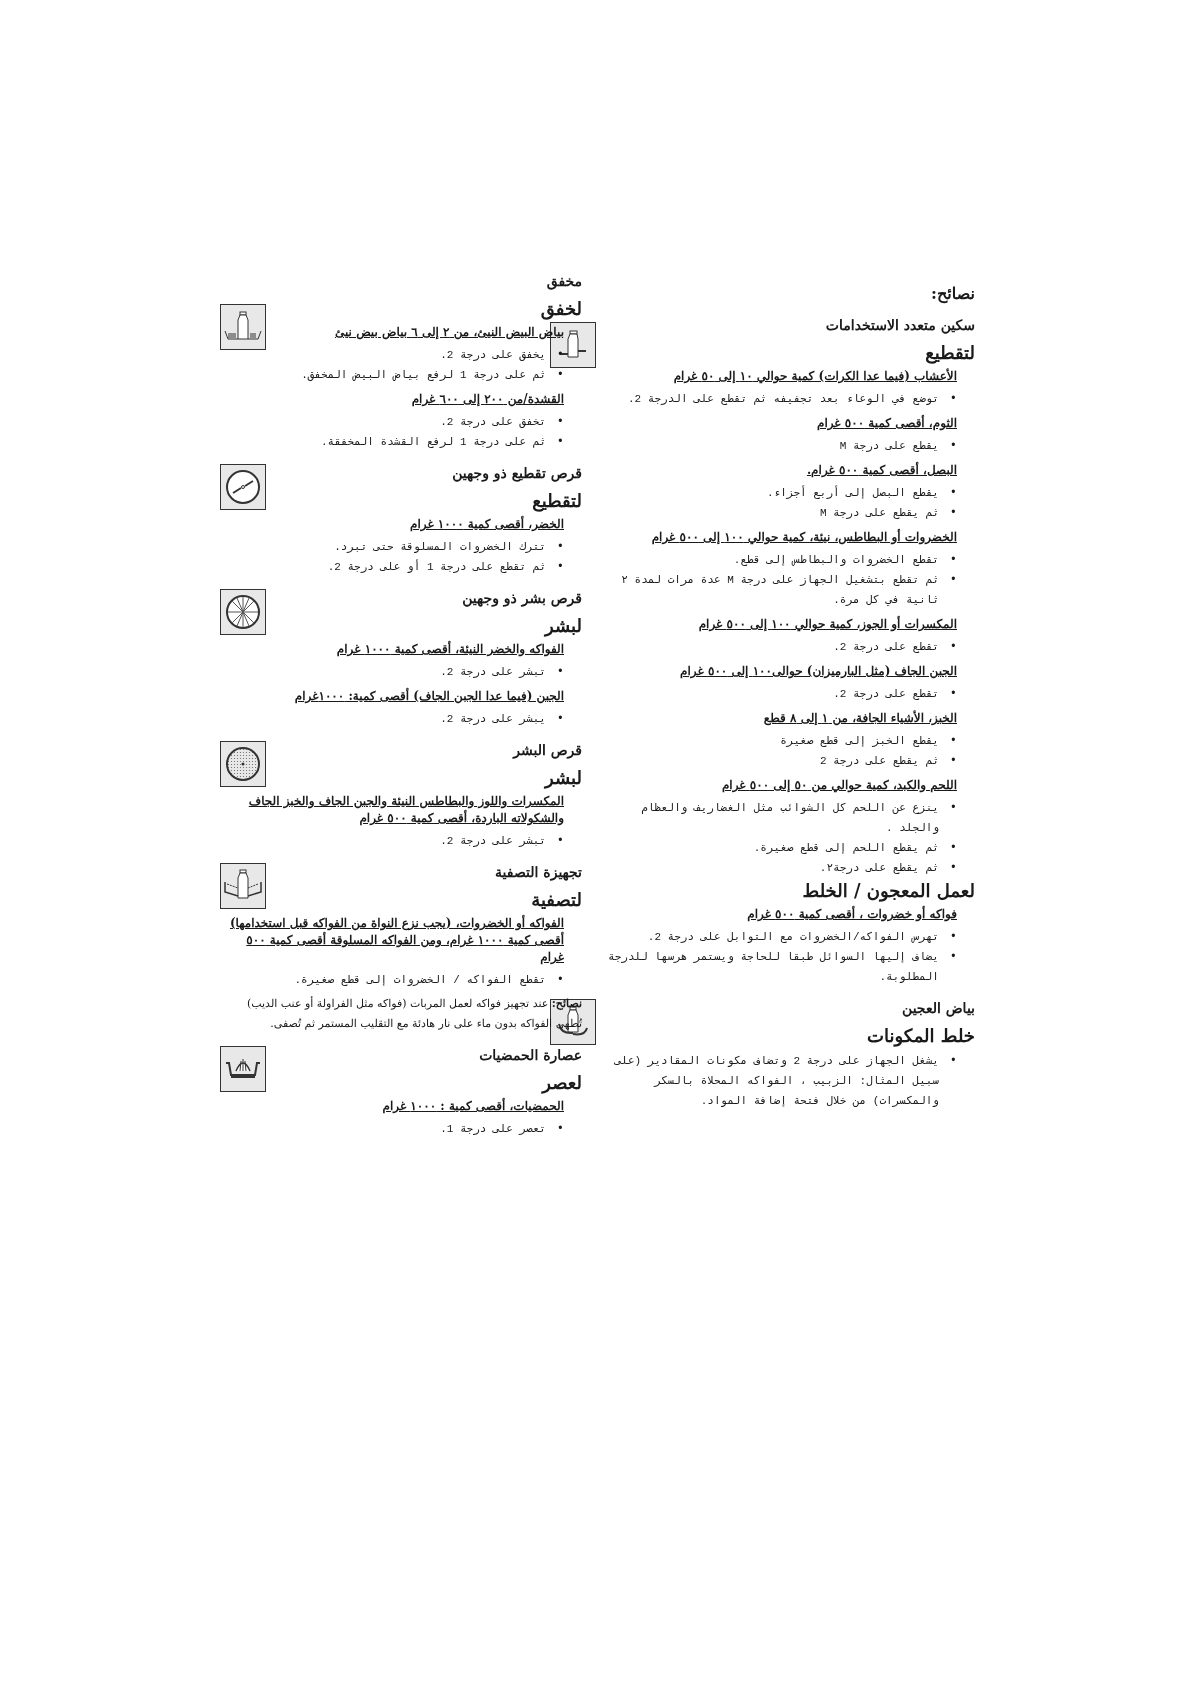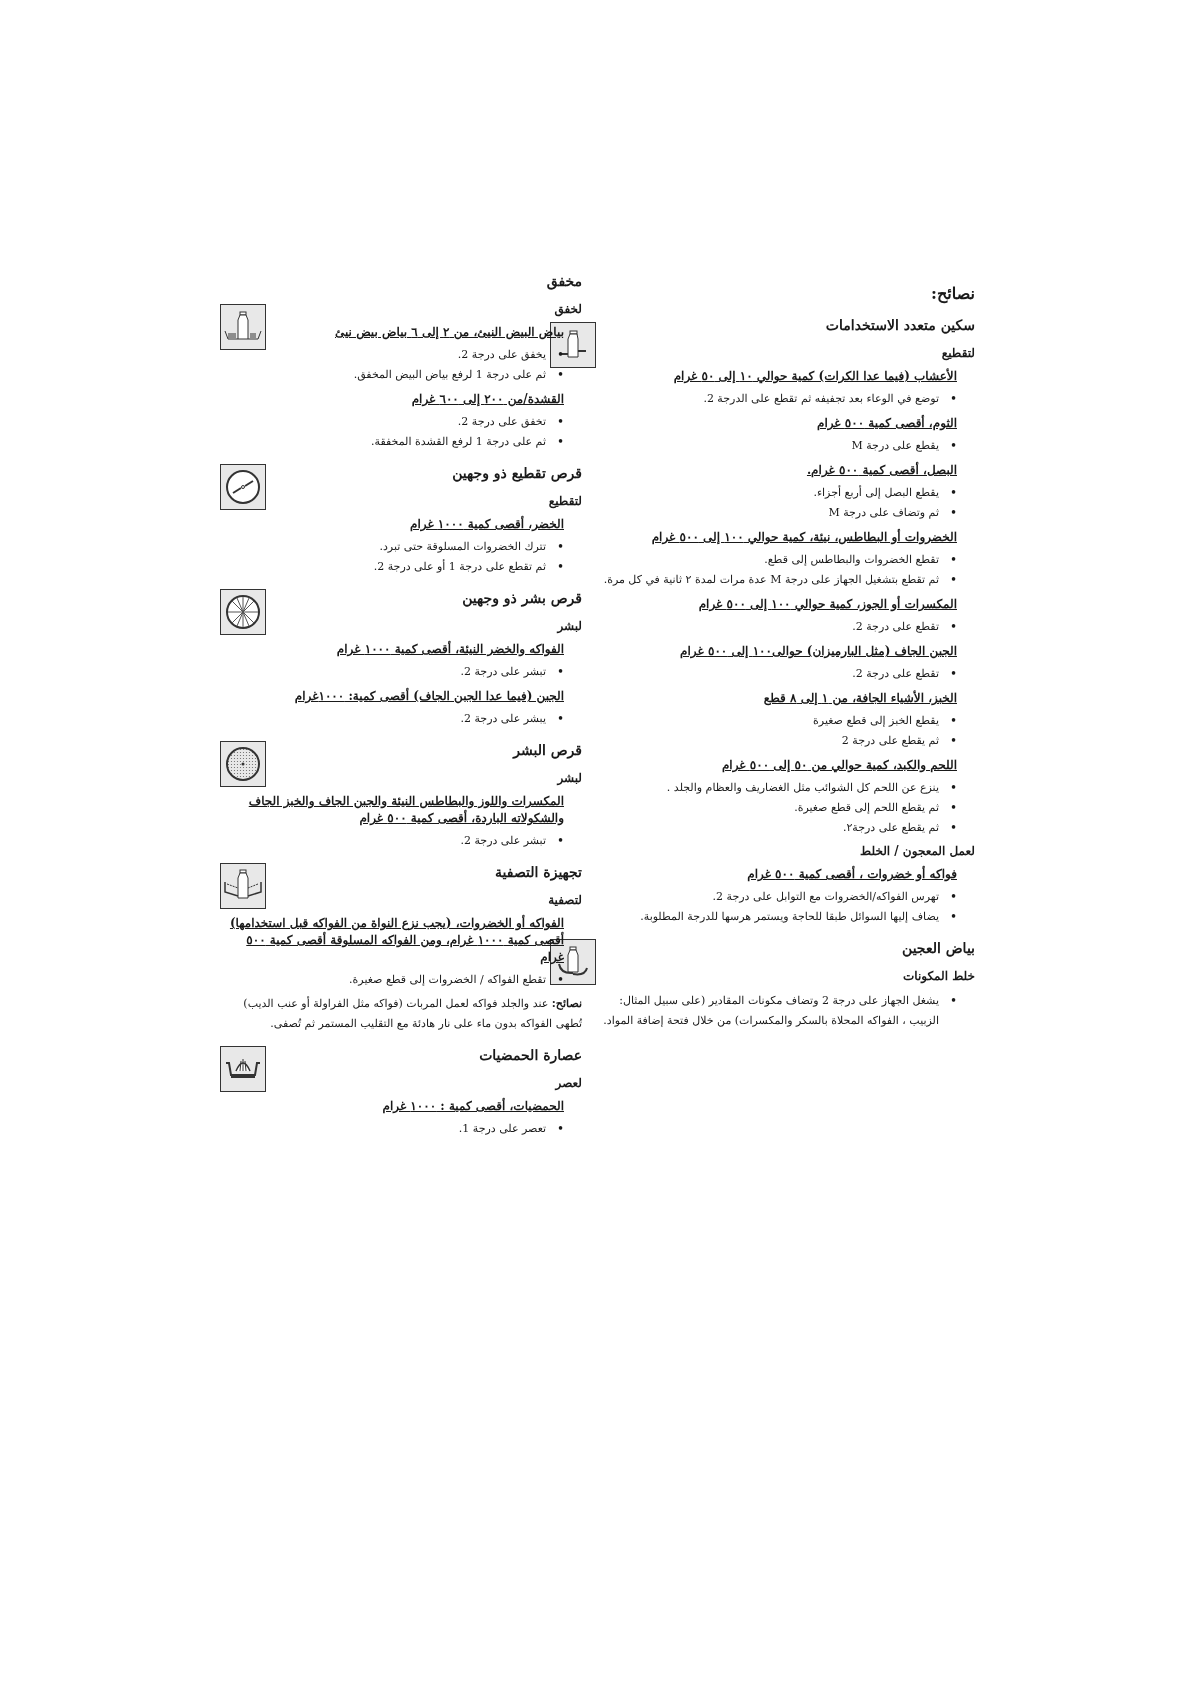--- a/index.html
+++ b/index.html
@@ -3,23 +3,23 @@
 <meta charset="utf-8">
 <style>
   html, body { margin:0; padding:0; background:#ffffff; }
   body { width:1190px; height:1684px; position:relative; overflow:hidden;
          font-family:"DejaVu Serif", "Liberation Serif", serif; color:#1a1a1a; }
   .col { position:absolute; direction:rtl; text-align:right; }
   #col-right { right:215px; top:282px; width:390px; }
   #col-left { right:608px; top:266px; width:360px; }
   .h1 { font-size:16px; font-weight:bold; margin:0 0 8px 0; line-height:24px; }
   .h2 { font-size:14px; font-weight:bold; margin:4px 0 8px 0; line-height:22px; }
-  .h3 { font-size:12px; font-weight:bold; margin:4px 0 6px 0; line-height:18px;padding-left:40px; }
+  .h3 { font-size:18px; font-weight:bold; margin:4px 0 6px 0; line-height:18px;padding-left:40px; }
   .item-title { font-size:12px; font-weight:bold; margin:6px 18px 4px 0; line-height:17px;text-decoration:underline; }
-  ul { list-style:none; margin:0 0 4px 16px; padding:0 18px 0 0; }
+  ul { list-style:none; margin:0 0 4px 16px; padding:0 18px 0 0;font-family:Liberation Mono, monospace; }
   li { font-size:11px; line-height:20px; position:relative; padding-right:18px; }
   li::before { content:"•"; position:absolute; right:0; top:0; font-size:12px; }
   .tip { font-size:11px; line-height:20px; margin:2px 0 6px 0; }
   .tip b { font-weight:bold; }
   .section { position:relative; margin-bottom:10px; }
   .icon-box { position:absolute; width:46px; height:46px; border:1px solid #333;
               background:#e8e8e8; box-sizing:border-box; }
   .icon-box svg { width:44px; height:44px; display:block; }
   #col-right .icon-box { left:0; }
   #col-left .icon-box { left:0; }
@@ -48,21 +48,21 @@
       </ul>
 
     <div class="item-title">الثوم، أقصى كمية ٥٠٠ غرام</div>
     <ul>
         <li>يقطع على درجة M</li>
       </ul>
 
     <div class="item-title">البصل، أقصى كمية ٥٠٠ غرام.</div>
     <ul>
       <li>يقطع البصل إلى أربع أجزاء.</li>
-      <li>ثم وتضاف على درجة M</li>
+      <li>ثم يقطع على درجة M</li>
     </ul>
 
     <div class="item-title">الخضروات أو البطاطس، نيئة، كمية حوالي ١٠٠ إلى ٥٠٠ غرام</div>
     <ul>
       <li>تقطع الخضروات والبطاطس إلى قطع.</li>
       <li>ثم تقطع بتشغيل الجهاز على درجة M عدة مرات لمدة ٢ ثانية في كل مرة.</li>
     </ul>
 
     <div class="item-title">المكسرات أو الجوز، كمية حوالي ١٠٠ إلى ٥٠٠ غرام</div>
     <ul>
@@ -211,21 +211,21 @@
           <path d="M40 18 L40 28 L27 32" fill="none" stroke="#333" stroke-width="1.5"></path>
           <path d="M6 20 L17 24 M37 20 L27 24" stroke="#333" stroke-dasharray="2 1"></path>
         </svg>
     </div>
     <div class="h2">تجهيزة التصفية</div>
     <div class="h3">لتصفية</div>
     <div class="item-title">الفواكه أو الخضروات، (يجب نزع النواة من الفواكه قبل استخدامها) أقصى كمية ١٠٠٠ غرام، ومن الفواكه المسلوقة أقصى كمية ٥٠٠ غرام</div>
     <ul>
       <li>تقطع الفواكه / الخضروات إلى قطع صغيرة.</li>
     </ul>
-    <div class="tip"><b>نصائح:</b> <span>عند والجلد فواكه لعمل المربات (فواكه مثل الفراولة أو عنب الديب) تُطهى الفواكه بدون ماء على نار هادئة مع التقليب المستمر ثم تُصفى.</span></div>
+    <div class="tip"><b>نصائح:</b> <span>عند تجهيز فواكه لعمل المربات (فواكه مثل الفراولة أو عنب الديب) تُطهى الفواكه بدون ماء على نار هادئة مع التقليب المستمر ثم تُصفى.</span></div>
   </div>
 
   <div class="section">
     <div class="icon-box" style="top:2px;left:-2px;">
       <svg viewBox="0 0 44 44">
           <path d="M5 16 L8 16 L10 28 L34 28 L36 16 L39 16" fill="none" stroke="#333" stroke-width="2"></path>
           <path d="M10 30 L34 30" stroke="#333" stroke-width="2"></path>
           <path d="M15 24 Q22 8 29 24" fill="#fff" stroke="#333" stroke-width="1.5"></path>
           <line x1="19" y1="24" x2="20" y2="14" stroke="#333"></line>
           <line x1="22" y1="24" x2="22" y2="12" stroke="#333"></line>

